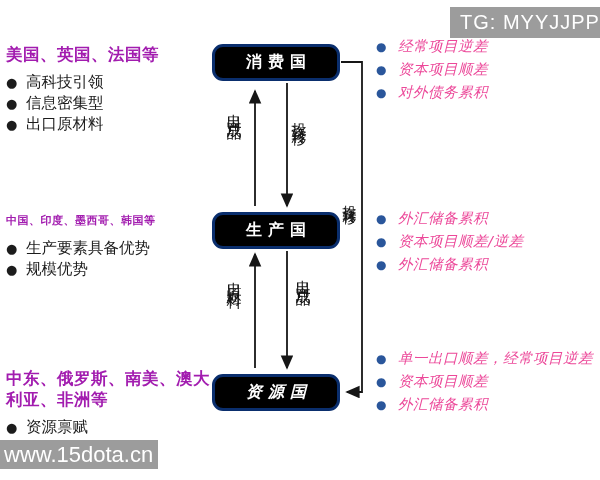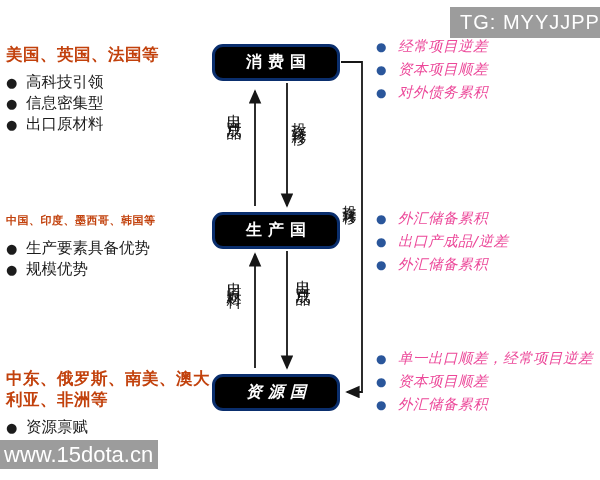--- a/index.html
+++ b/index.html
@@ -53,21 +53,21 @@
   .vl-invest-top{left:289px;top:110px;}
   .vl-export-materials{left:224px;top:270px;}
   .vl-export-goods-bottom{left:293px;top:268px;}
   .vl-invest-side{left:341px;top:194px;font-size:14px;letter-spacing:2px;}
   
   .lgroup{position:absolute;left:6px;}
   .lgroup-1{top:44px;width:200px;}
   .lgroup-2{top:210px;width:206px;}
   .lgroup-3{top:368px;width:212px;}
   .lhead{
-    color:#c2410c;font-weight:bold;font-size:16.5px;
+    color:#a21caf;font-weight:bold;font-size:16.5px;
     line-height:21px;margin-bottom:7px;letter-spacing:0.5px;
   }
   .lgroup-2 .lhead{white-space:nowrap;font-size:11px;}
   .brow{display:flex;align-items:flex-start;line-height:21px;color:#1c1c1c;font-size:15.5px;}
   .brow .dot{width:20px;flex:0 0 20px;font-size:13px;color:#1c1c1c;}
   
   .rgroup{position:absolute;left:376px;width:224px;}
   .rgroup-1{top:35px;}
   .rgroup-2{top:207px;}
   .rgroup-3{top:347px;}
@@ -157,21 +157,21 @@
       </div>
   </div>
 
   <div class="rgroup rgroup-2">
     <div class="rrow">
         <span class="dot">●</span>
         <span class="rtext">外汇储备累积</span>
       </div>
     <div class="rrow">
         <span class="dot">●</span>
-        <span class="rtext">出口产成品/逆差</span>
+        <span class="rtext">资本项目顺差/逆差</span>
       </div>
     <div class="rrow">
         <span class="dot">●</span>
         <span class="rtext">外汇储备累积</span>
       </div>
   </div>
 
   <div class="rgroup rgroup-3">
     <div class="rrow">
         <span class="dot">●</span>

